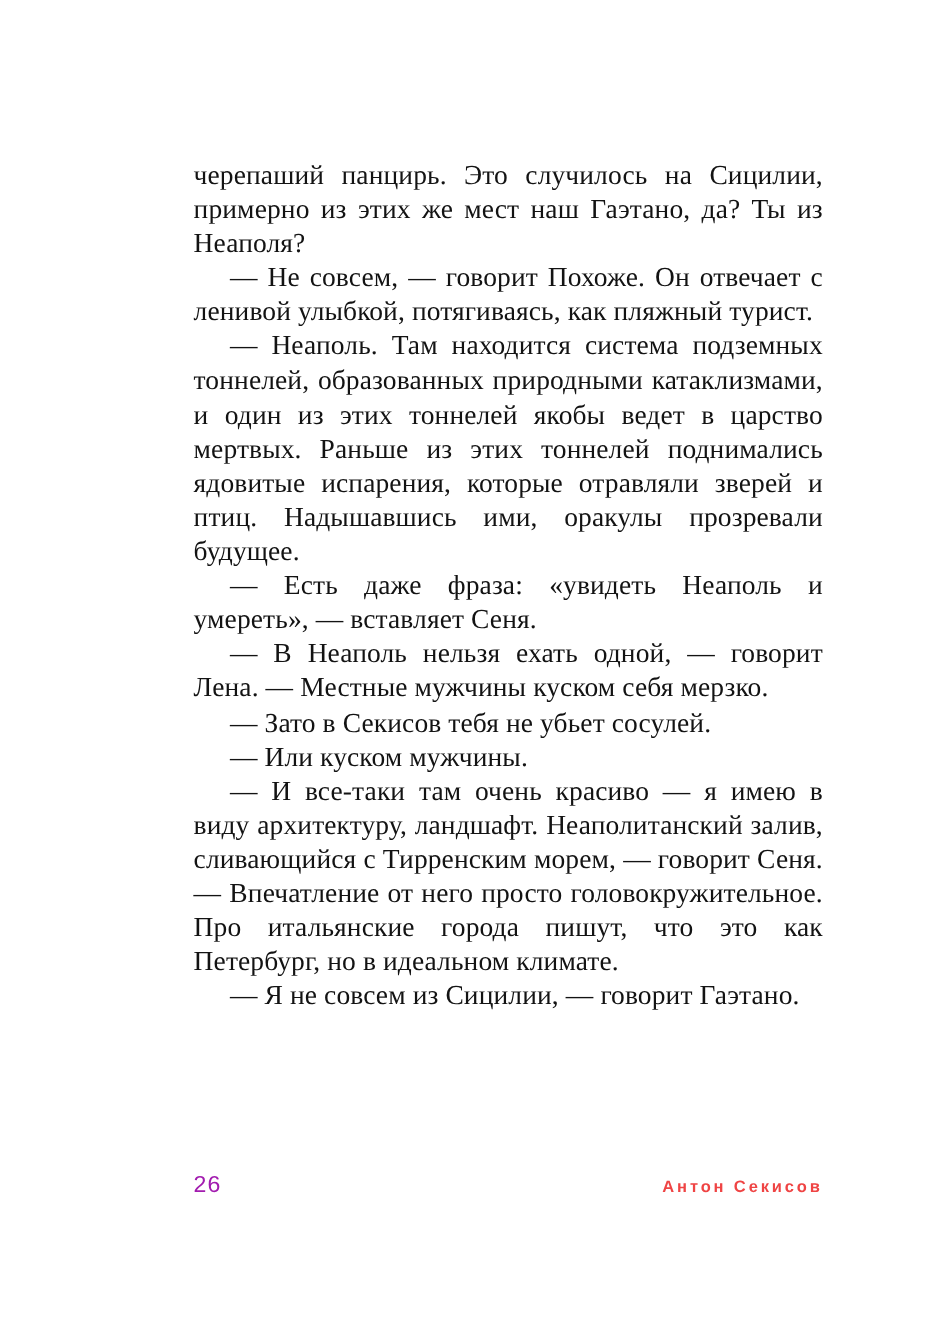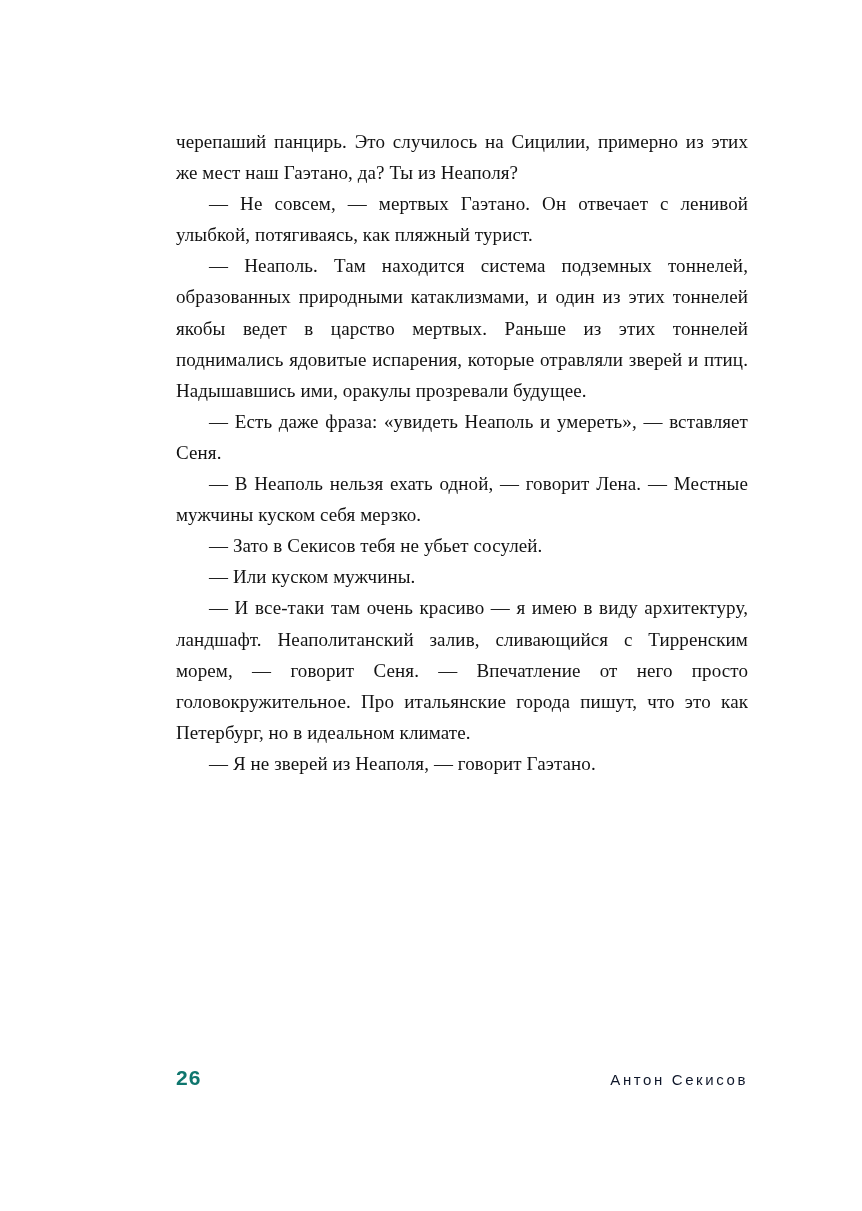--- a/index.html
+++ b/index.html
@@ -12,23 +12,23 @@
     width: 862px;
     height: 1211px;
     background: #ffffff;
     overflow: hidden;
     font-family: "Liberation Serif", serif;
     color: #131313;
   }
   .text-block {
     position: absolute;
     left: 176px;
-    top: 126px;
+    top: 144px;
     width: 572px;
-    font-size: 19px;
+    font-size: 25px;
     line-height: 31.1px;
     text-align: justify;
     letter-spacing: 0.1px;
   }
   .para {
     margin: 0;
     padding: 0;
   }
   .para.indent {
     text-indent: 33px;
@@ -37,45 +37,45 @@
     position: absolute;
     left: 176px;
     width: 572px;
     top: 1066px;
     display: flex;
     justify-content: space-between;
     align-items: baseline;
   }
   .page-num {
     font-family: "Liberation Sans", sans-serif;
-    font-weight: 700;
+    font-weight: 400;
     font-size: 21px;
-    color: #0f766e;
+    color: #a21caf;
     letter-spacing: 1px;
   }
   .author {
     font-family: "Liberation Sans", sans-serif;
-    font-weight: 400;
+    font-weight: 700;
     font-size: 15px;
-    color: #0f172a;
+    color: #ef4444;
     letter-spacing: 2.6px;
   }
 </style>
 </head>
 <body>
 
 <div class="page">
   <div class="text-block" id="paragraphs">
       <p class="para">черепаший панцирь. Это случилось на Сицилии, примерно из этих же мест наш Гаэтано, да? Ты из Неаполя?</p>
-      <p class="para indent">— Не совсем, — мертвых Гаэтано. Он отвечает с ленивой улыбкой, потягиваясь, как пляжный турист.</p>
+      <p class="para indent">— Не совсем, — говорит Похоже. Он отвечает с ленивой улыбкой, потягиваясь, как пляжный турист.</p>
       <p class="para indent">— Неаполь. Там находится система подземных тоннелей, образованных природными катаклизмами, и один из этих тоннелей якобы ведет в царство мертвых. Раньше из этих тоннелей поднимались ядовитые испарения, которые отравляли зверей и птиц. Надышавшись ими, оракулы прозревали будущее.</p>
       <p class="para indent">— Есть даже фраза: «увидеть Неаполь и умереть», — вставляет Сеня.</p>
       <p class="para indent">— В Неаполь нельзя ехать одной, — говорит Лена. — Местные мужчины куском себя мерзко.</p>
       <p class="para indent">— Зато в Секисов тебя не убьет сосулей.</p>
       <p class="para indent">— Или куском мужчины.</p>
       <p class="para indent">— И все-таки там очень красиво — я имею в виду архитектуру, ландшафт. Неаполитанский залив, сливающийся с Тирренским морем, — говорит Сеня. — Впечатление от него просто головокружительное. Про итальянские города пишут, что это как Петербург, но в идеальном климате.</p>
-      <p class="para indent">— Я не зверей из Неаполя, — говорит Гаэтано.</p>
+      <p class="para indent">— Я не совсем из Сицилии, — говорит Гаэтано.</p>
     </div>
   <div class="footer">
     <span class="page-num">26</span>
     <span class="author">Антон Секисов</span>
   </div>
 </div>
 
 </body></html>

